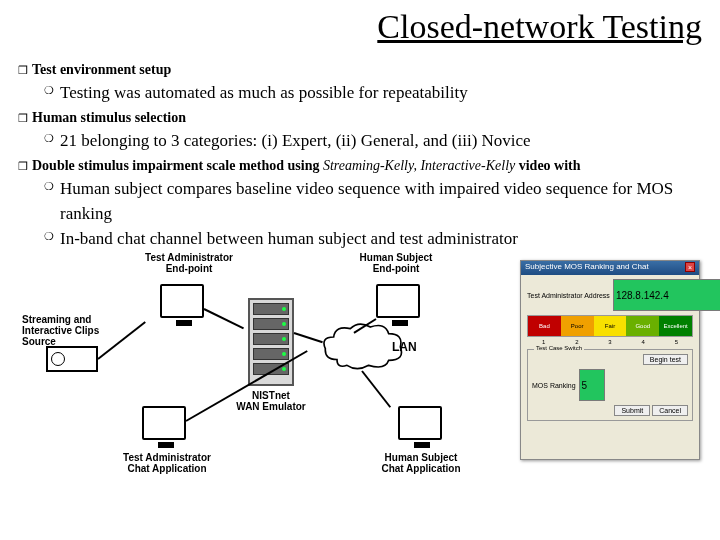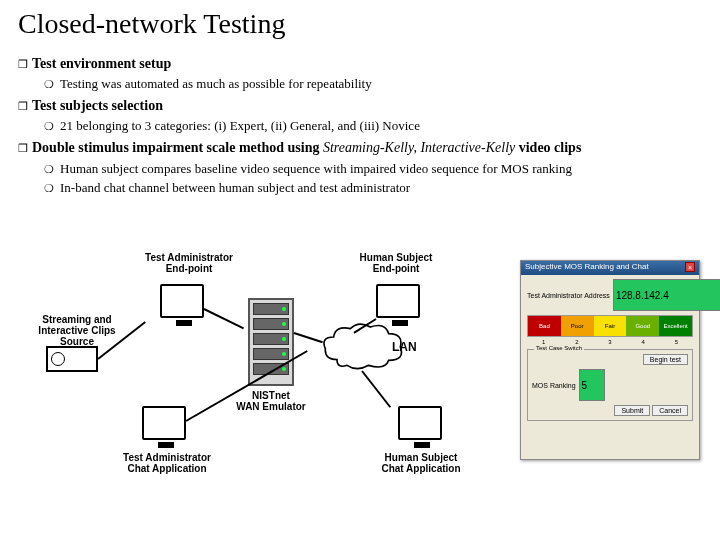--- a/index.html
+++ b/index.html
@@ -6,35 +6,36 @@
   body {
     width: 720px;
     height: 540px;
     background: #fff;
     font-family: Georgia, 'Times New Roman', serif;
     color: #000;
     padding: 8px 18px;
     position: relative;
   }
   .title {
-    text-align: left;
-    font-size: 28px;
+    text-align: right;
+    font-size: 34px;
+    text-decoration: underline;
     font-family: Georgia, serif;
     margin-bottom: 14px;
     font-weight: normal;
   }
   .bullets { font-size: 14px; line-height: 1.45; }
   .l1 { display: flex; margin-top: 2px; }
   .l1 .mk { width: 14px; flex: none; font-family: Arial, sans-serif; font-size: 11px; padding-top: 3px; }
   .l1 .tx { flex: 1; font-weight: bold; font-family: Georgia, serif; }
   .l1 .tx .reg { font-weight: normal; font-style: italic; }
   .l1 .tx .reg2 { font-weight: bold; }
   .l2 { display: flex; margin-left: 26px; margin-top: 1px; }
   .l2 .mk { width: 16px; flex: none; font-family: Arial, sans-serif; font-size: 11px; padding-top: 2px; }
-  .l2 .tx { flex: 1; font-family: Georgia, serif; font-size: 13px; }
+  .l2 .tx { flex: 1; font-family: Georgia, serif; font-size: 17px; }
   .figs {
     position: absolute;
     top: 250px;
     left: 0;
     width: 720px;
     height: 280px;
   }
   .figA {
     position: absolute;
     left: 30px;
@@ -89,52 +90,52 @@
     <div class="mk">❒</div>
     <div class="tx">Test environment setup</div>
   </div>
   <div class="l2">
     <div class="mk">❍</div>
     <div class="tx">Testing was automated as much as possible for repeatability</div>
   </div>
 
   <div class="l1">
     <div class="mk">❒</div>
-    <div class="tx">Test subjects selection</div>
+    <div class="tx">Human stimulus selection</div>
   </div>
   <div class="l2">
     <div class="mk">❍</div>
     <div class="tx">21 belonging to 3 categories: (i) Expert, (ii) General, and (iii) Novice</div>
   </div>
 
   <div class="l1">
     <div class="mk">❒</div>
     <div class="tx">
-      <span>Double stimulus impairment scale</span><span class="reg2"> method using </span><span class="reg">Streaming-Kelly, Interactive-Kelly</span><span> video clips</span>
+      <span>Double stimulus impairment scale</span><span class="reg2"> method using </span><span class="reg">Streaming-Kelly, Interactive-Kelly</span><span> video with</span>
     </div>
   </div>
   <div class="l2">
     <div class="mk">❍</div>
     <div class="tx">Human subject compares baseline video sequence with impaired video sequence for MOS ranking</div>
   </div>
   <div class="l2">
     <div class="mk">❍</div>
     <div class="tx">In-band chat channel between human subject and test administrator</div>
   </div>
 </div>
 
 <div class="figs">
 
   <div class="figA">
 
     <div class="diagram-label" style="left:104px; top:2px; width:110px; white-space:pre-line; font-weight:bold;">Test Administrator
 End-point</div>
     <div class="diagram-label" style="left:316px; top:2px; width:100px; white-space:pre-line; font-weight:bold;">Human Subject
 End-point</div>
-    <div class="diagram-label" style="left:-8px; top:64px; width:110px; white-space:pre-line; font-weight:bold; text-align:center;">Streaming and
+    <div class="diagram-label" style="left:-8px; top:64px; width:110px; white-space:pre-line; font-weight:bold; text-align:left;">Streaming and
 Interactive Clips Source</div>
 
     <div style="position:absolute; left:16px; top:96px; width:52px; height:26px; border:2px solid #000; background:#fff;">
       <div style="position:absolute; left:3px; top:4px; width:14px; height:14px; border:1px solid #000; border-radius:50%;"></div>
     </div>
 
     <div class="monitor" style="left:130px; top:34px;"></div>
 
     <div class="monitor" style="left:346px; top:34px;"></div>
 

